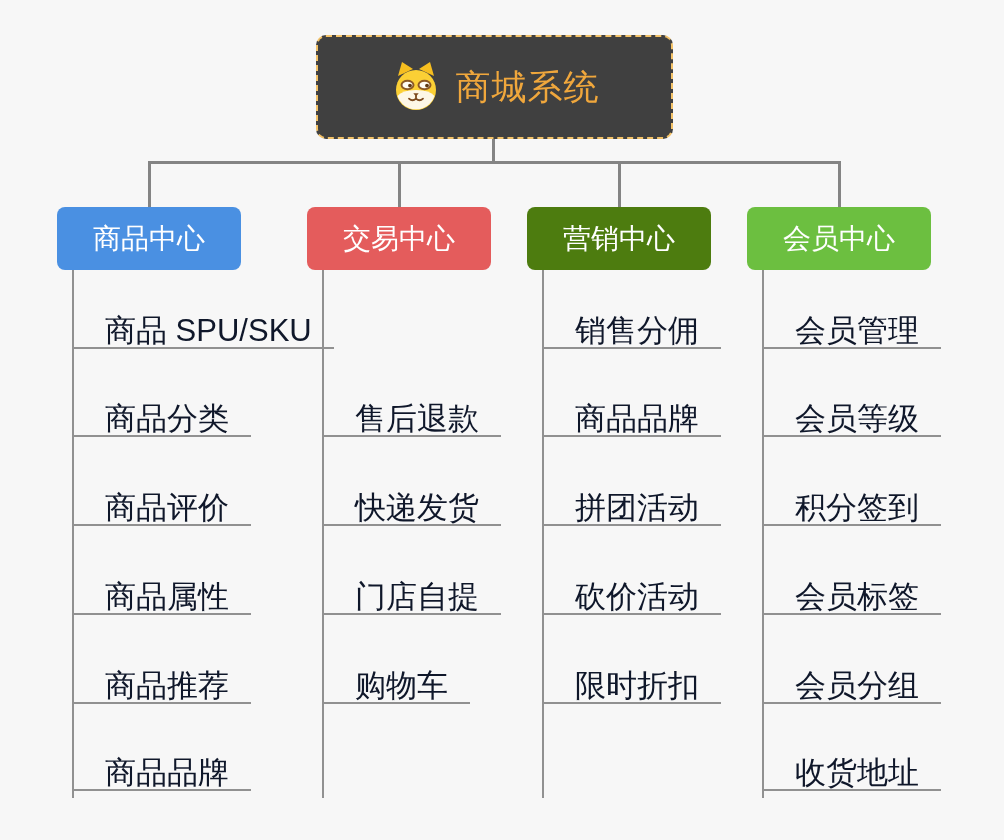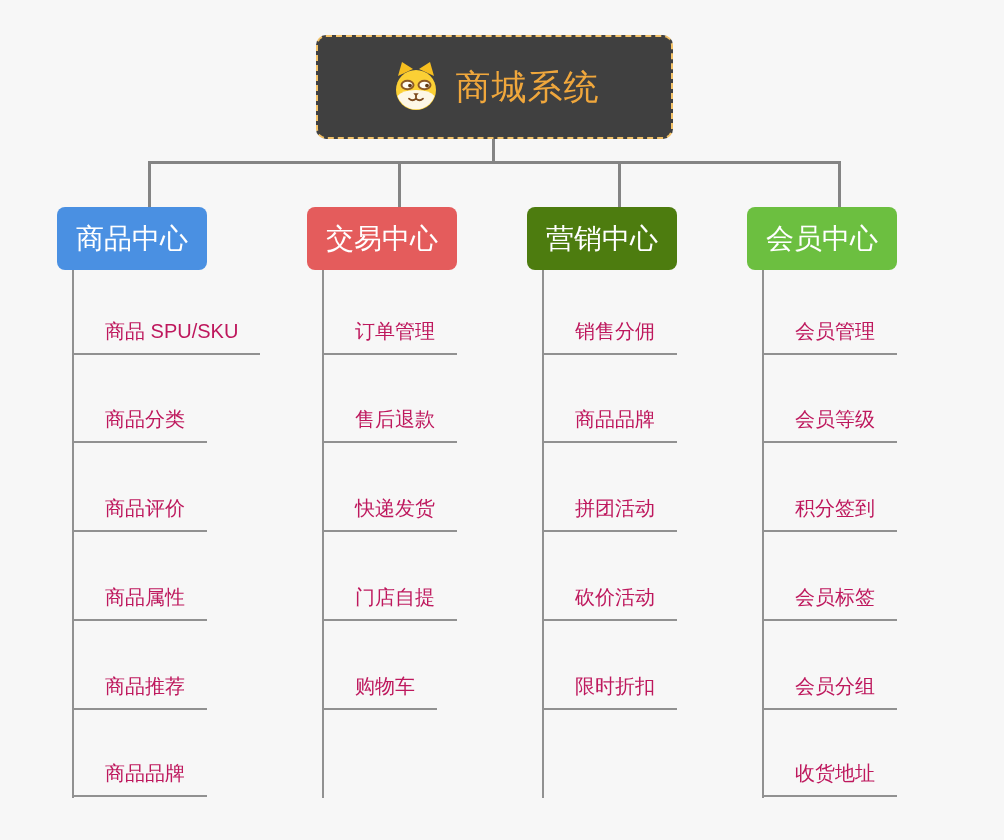--- a/index.html
+++ b/index.html
@@ -37,44 +37,44 @@
   .hline { left: 148px; top: 161px; width: 693px; height: 3px; }
   .drop  { top: 161px; width: 3px; height: 46px; }
   .drop.d1 { left: 148px; }
   .drop.d2 { left: 398px; }
   .drop.d3 { left: 618px; }
   .drop.d4 { left: 838px; }
 
   
   .branch {
     position: absolute; top: 207px;
-    width: 150px; height: 63px;
+    width: 184px; height: 63px;
     border-radius: 8px;
     display: flex; align-items: center; justify-content: center;
     color: #FFFFFF; font-size: 28px; white-space: nowrap;
   }
   .branch.b1 { left: 57px;  background: #4A90E2; }
   .branch.b2 { left: 307px; background: #E45C5C; }
   .branch.b3 { left: 527px; background: #EFAD41; }
   .branch.b4 { left: 747px; background: #6CBF40; }
 
   
   .spine { position: absolute; top: 270px; width: 2px; height: 528px; background: #919191; }
   .spine.c1 { left: 72px; }
   .spine.c2 { left: 322px; }
   .spine.c3 { left: 542px; }
   .spine.c4 { left: 762px; }
 
   
   .leaf {
     position: absolute;
-    padding: 0 22px 6px 33px;
+    padding: 0 22px 0 33px;
     line-height: 32px;
-    font-size: 20px;
-    color: #be185d;
+    font-size: 31px;
+    color: #0f172a;
     border-bottom: 2px solid #919191;
     white-space: nowrap;
   }
   .leaf.c1 { left: 72px; }
   .leaf.c2 { left: 322px; }
   .leaf.c3 { left: 542px; }
   .leaf.c4 { left: 762px; }
   .leaf.r1 { top: 315px; }
   .leaf.r2 { top: 403px; }
   .leaf.r3 { top: 492px; }
@@ -120,21 +120,20 @@
   <div class="spine c3"></div>
   <div class="spine c4"></div>
 
   <div class="leaf c1 r1">商品 SPU/SKU</div>
   <div class="leaf c1 r2">商品分类</div>
   <div class="leaf c1 r3">商品评价</div>
   <div class="leaf c1 r4">商品属性</div>
   <div class="leaf c1 r5">商品推荐</div>
   <div class="leaf c1 r6">商品品牌</div>
 
-  <div class="leaf c2 r1">订单管理</div>
   <div class="leaf c2 r2">售后退款</div>
   <div class="leaf c2 r3">快递发货</div>
   <div class="leaf c2 r4">门店自提</div>
   <div class="leaf c2 r5">购物车</div>
 
   <div class="leaf c3 r1">销售分佣</div>
   <div class="leaf c3 r2">商品品牌</div>
   <div class="leaf c3 r3">拼团活动</div>
   <div class="leaf c3 r4">砍价活动</div>
   <div class="leaf c3 r5">限时折扣</div>

